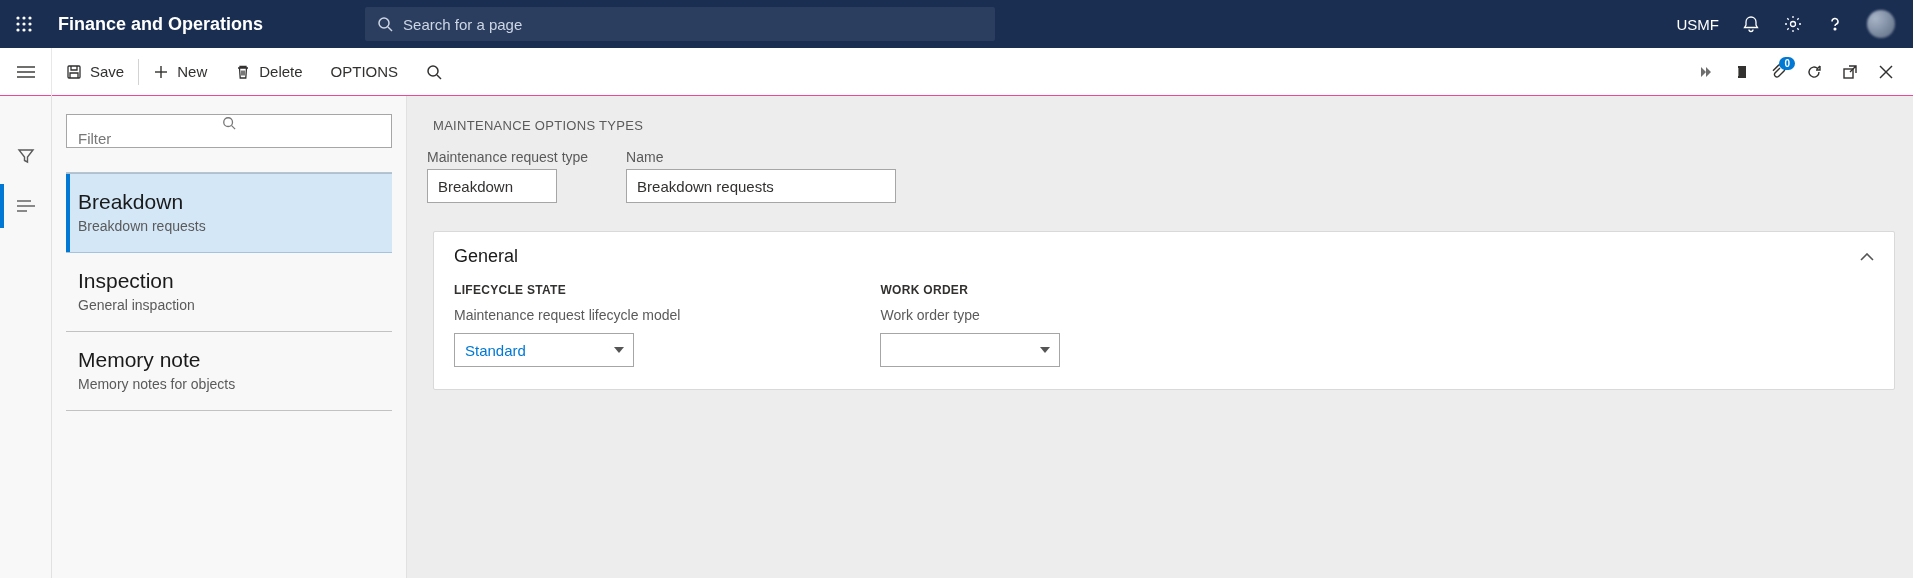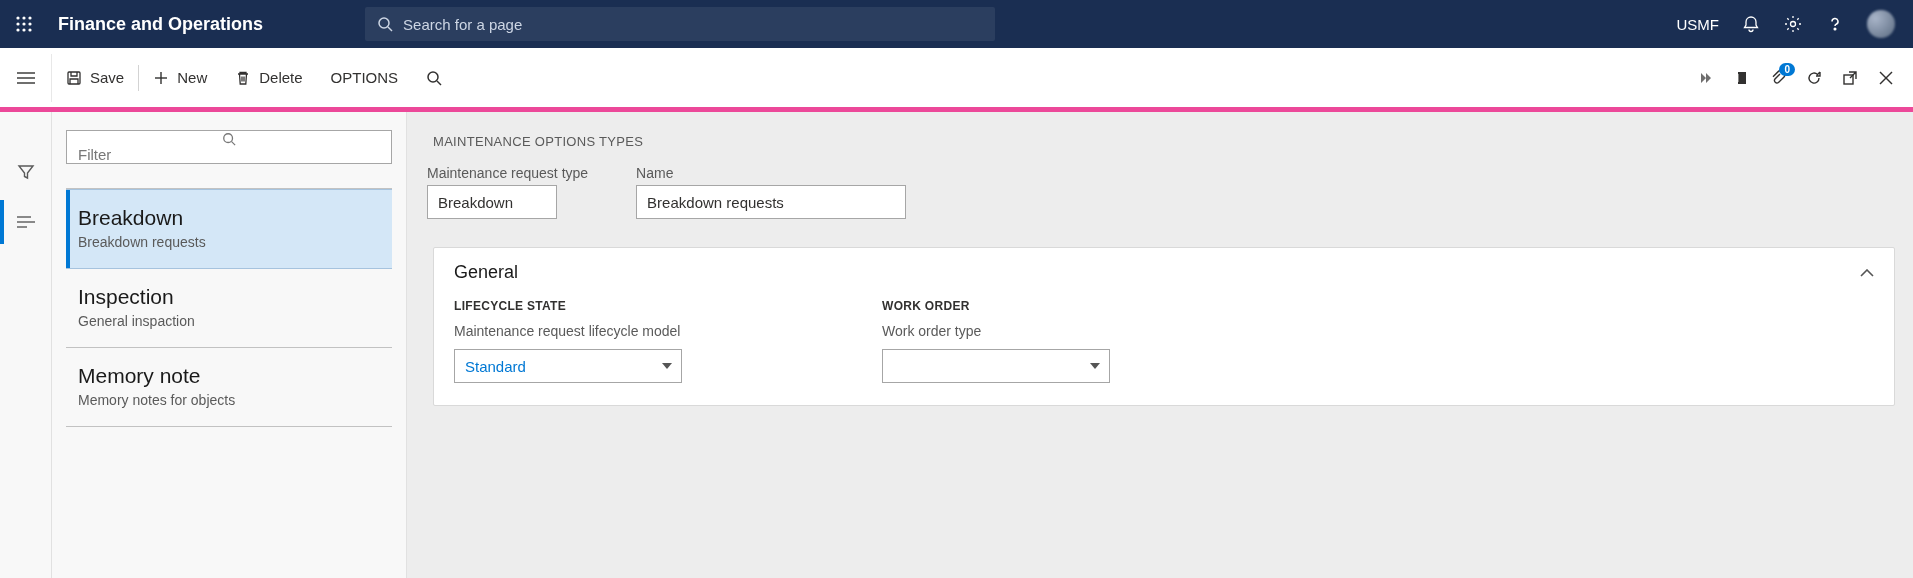--- a/index.html
+++ b/index.html
@@ -29,23 +29,23 @@
     color: #fff; font-size: 15px; margin-left: 10px; width: 100%;
   }
   .search-box input::placeholder { color: #cdd6e4; }
   .top-right { margin-left: auto; display: flex; align-items: center; gap: 22px; padding-right: 18px; }
   .company { font-size: 15px; }
   .top-icon { width: 20px; height: 20px; display: flex; align-items: center; justify-content: center; cursor: pointer; }
   .avatar { width: 28px; height: 28px; border-radius: 50%; background: radial-gradient(circle at 30% 30%, #a8b4c8, #5a6a80); filter: blur(1px); }
   
   
   .action-bar {
-    height: 64px;
+    height: 48px;
     background: #fff;
-    border-bottom: 5px solid #ec4899;
+    border-bottom: 1px solid #ec4899;
     display: flex; align-items: center;
     padding: 0 0 0 0;
   }
   .action-left-spacer { width: 52px; height: 48px; display: flex; align-items: center; justify-content: center; border-right: 1px solid #e8e8e8; }
   .action-btn {
     display: flex; align-items: center; gap: 8px;
     padding: 0 14px; height: 48px;
     font-size: 15px; color: #323130; cursor: pointer;
     border: none; background: transparent;
   }
@@ -76,21 +76,21 @@
   .list-items { margin-top: 24px; border-top: 1px solid #c2c2c2; }
   .list-item { padding: 16px 8px 18px 12px; border-bottom: 1px solid #c2c2c2; cursor: pointer; position: relative; }
   .list-item.selected { background: #d4e7f7; border-top: 1px solid #a6c3de; border-bottom: 1px solid #a6c3de; }
   .list-item.selected::before { content: ""; position: absolute; left: 0; top: 0; bottom: 0; width: 4px; background: #0078d4; }
   .list-item-title { font-size: 21px; font-weight: 400; color: #1a1a1a; }
   .list-item-sub { font-size: 14px; color: #5a5a5a; margin-top: 4px; }
   
   .detail-panel { flex: 1; background: #ededed; padding: 0; overflow-y: auto; }
   .page-heading { font-size: 13px; color: #5a5a5a; letter-spacing: 0.3px; padding: 22px 0 10px 0; margin-left: 26px; }
   
-  .field-row { display: flex; gap: 48px; margin-left: 20px; margin-top: 6px; }
+  .field-row { display: flex; gap: 38px; margin-left: 20px; margin-top: 6px; }
   .field { display: flex; flex-direction: column; gap: 4px; }
   .field label { font-size: 14px; color: #5a5a5a; }
   .text-input { height: 34px; border: 1px solid #a6a6a6; background: #fff; padding: 0 10px; font-size: 15px; color: #323130; }
   .w-sm { width: 130px; }
   .w-md { width: 270px; }
   
   .card {
     margin: 28px 18px 12px 26px;
     background: #fff;
     border: 1px solid #d9d9d9;
@@ -98,21 +98,21 @@
   }
   .card-header {
     display: flex; align-items: center; justify-content: space-between;
     padding: 14px 20px 10px 20px;
     gap: 40px;
   }
   .card-title { font-size: 18px; font-weight: 400; color: #1a1a1a; }
   .card-body { padding: 6px 20px 22px 20px; display: flex; gap: 200px; align-items: flex-end; }
   .section-label { font-size: 12px; font-weight: 700; color: #323130; letter-spacing: 0.3px; }
   .section-col { display: flex; flex-direction: column; gap: 10px; }
-  .dropdown { position: relative; width: 228px; }
+  .dropdown { position: relative; width: 180px; }
   .dropdown select {
     width: 100%; height: 34px;
     border: 1px solid #a6a6a6; background: #fff;
     padding: 0 28px 0 10px; font-size: 15px;
     appearance: none; -webkit-appearance: none;
     color: #0078d4;
   }
   .dropdown.plain select { color: #323130; }
   .dropdown::after {
     content: ""; position: absolute; right: 10px; top: 14px;

